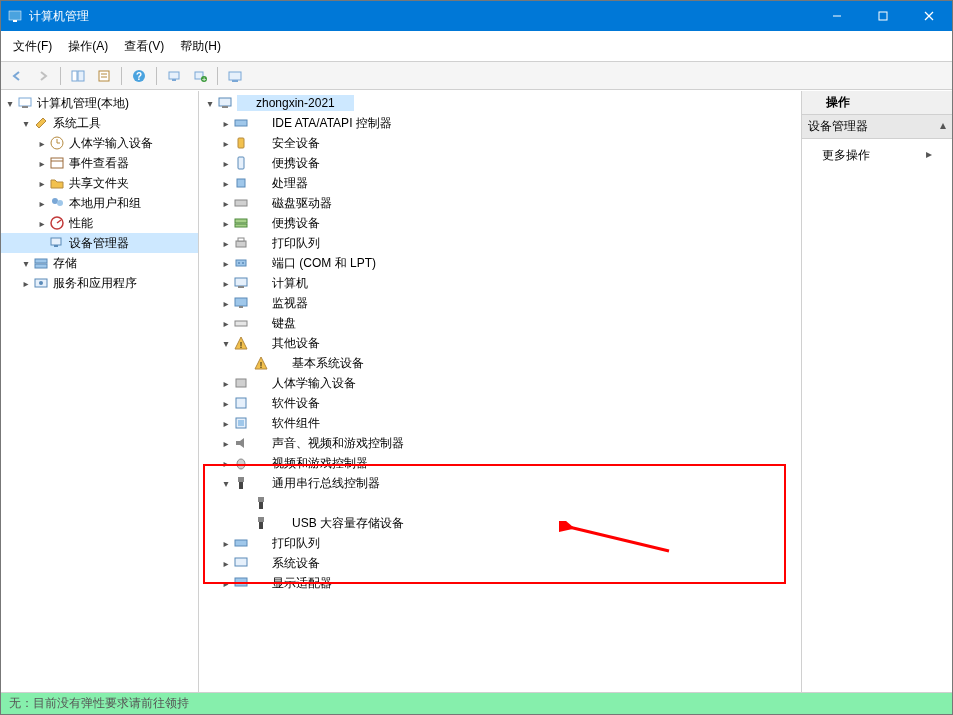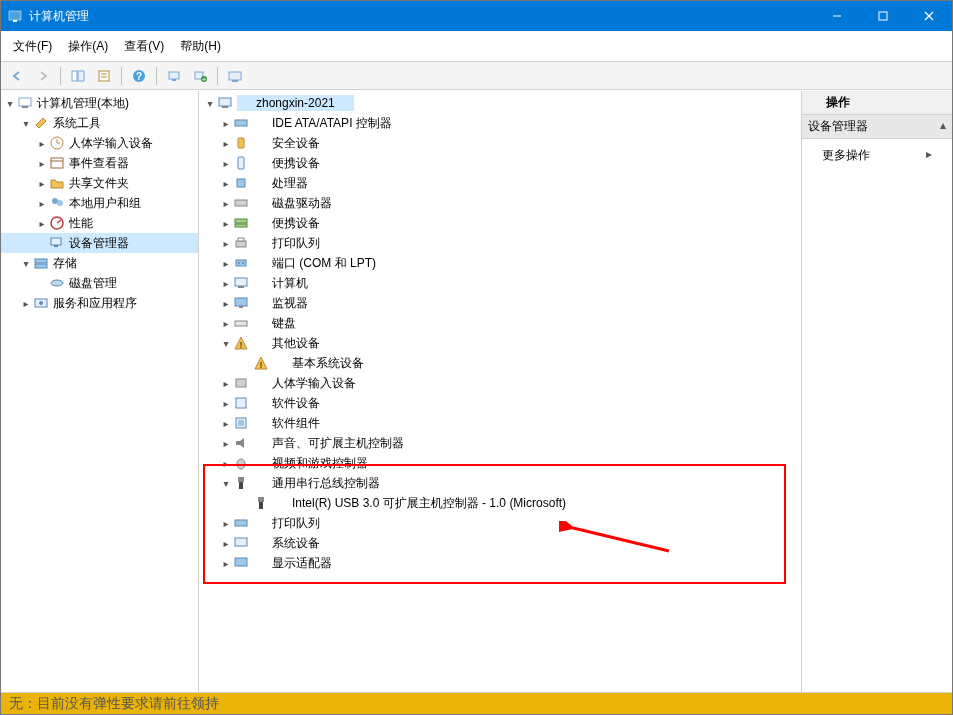--- a/index.html
+++ b/index.html
@@ -39,21 +39,21 @@
   .ci0 { padding-left: 4px; }
   .ci1 { padding-left: 20px; }
   .ci2 { padding-left: 40px; }
   
   .right-header { background: #f0f0f0; border-bottom: 1px solid #d0d0d0; padding: 3px 24px; font-weight: bold; }
   .right-sub { background: #e8e8e8; border-bottom: 1px solid #d0d0d0; padding: 3px 6px; display:flex; justify-content:space-between; }
   .right-sub .arrow { color:#555; }
   .right-list { padding: 4px 0; }
   .right-list-item { padding: 4px 20px; }
   
-  .statusbar { height: 22px; border-top: 1px solid #d0d0d0; background: #eab308; display: flex; align-items: center; padding: 0 8px; color: #555; font-size: 14px; overflow: hidden; }
+  .statusbar { height: 22px; border-top: 1px solid #d0d0d0; background: #86efac; display: flex; align-items: center; padding: 0 8px; color: #555; font-size: 12px; overflow: hidden; }
   
   .highlight-box { position: absolute; border: 2px solid #f00; pointer-events: none; }
   .arrow-annot { position: absolute; pointer-events: none; }
   
   svg { display: block; }
 </style>
 </head>
 <body>
 
 <div class="window">
@@ -238,29 +238,20 @@
         <div class="tree-item indent1">
           <span class="expander">▾</span>
           <span class="icon">
               <svg width="16" height="16">
                 <rect x="2" y="4" width="12" height="4" fill="#9fc7ea" stroke="#5a8ab8"></rect>
                 <rect x="2" y="9" width="12" height="4" fill="#9fc7ea" stroke="#5a8ab8"></rect>
               </svg>
             </span>
           <span class="label">存储</span>
         </div>
-        <div class="tree-item indent2">
-          <span class="expander"></span>
-          <span class="icon">
-              <svg width="16" height="16">
-                <ellipse cx="8" cy="8" rx="6" ry="3" fill="#bcd7ee" stroke="#5a8ab8"></ellipse>
-              </svg>
-            </span>
-          <span class="label">磁盘管理</span>
-        </div>
 
         <div class="tree-item indent1">
           <span class="expander">▸</span>
           <span class="icon">
               <svg width="16" height="16">
                 <rect x="2" y="4" width="12" height="8" fill="#e6f0fb" stroke="#5a8ab8"></rect>
                 <circle cx="8" cy="8" r="2" fill="#5a8ab8"></circle>
               </svg>
             </span>
           <span class="label">服务和应用程序</span>
@@ -438,21 +429,21 @@
             </span>
             <span class="label">软件组件</span>
           </div>
         <div class="tree-item ci1">
             <span class="expander">▸</span>
             <span class="icon">
               <svg width="16" height="16">
                 <polygon points="3,6 7,6 11,3 11,13 7,10 3,10" fill="#888"></polygon>
               </svg>
             </span>
-            <span class="label">声音、可扩展主机控制器</span>
+            <span class="label">声音、视频和游戏控制器</span>
           </div>
         <div class="tree-item ci1">
             <span class="expander">▸</span>
             <span class="icon">
               <svg width="16" height="16">
                 <ellipse cx="8" cy="9" rx="4" ry="5" fill="#d0d0d0" stroke="#888"></ellipse>
               </svg>
             </span>
             <span class="label">视频和游戏控制器</span>
           </div>
@@ -468,21 +459,30 @@
             <span class="label">通用串行总线控制器</span>
           </div>
         <div class="tree-item ci2">
             <span class="expander"></span>
             <span class="icon">
               <svg width="16" height="16">
                 <rect x="5" y="2" width="6" height="5" fill="#888"></rect>
                 <rect x="6" y="7" width="4" height="7" fill="#444"></rect>
               </svg>
             </span>
-            <span class="label">Intel(R) USB 3.0 可扩展主机控制器 - 1.0 (Microsoft)</span>
+          </div>
+        <div class="tree-item ci2">
+            <span class="expander"></span>
+            <span class="icon">
+              <svg width="16" height="16">
+                <rect x="5" y="2" width="6" height="5" fill="#888"></rect>
+                <rect x="6" y="7" width="4" height="7" fill="#444"></rect>
+              </svg>
+            </span>
+            <span class="label">USB 大容量存储设备</span>
           </div>
 
         <div class="tree-item ci1">
             <span class="expander">▸</span>
             <span class="icon">
               <svg width="16" height="16">
                 <rect x="2" y="5" width="12" height="6" fill="#9fc7ea" stroke="#5a8ab8"></rect>
               </svg>
             </span>
             <span class="label">打印队列</span>

